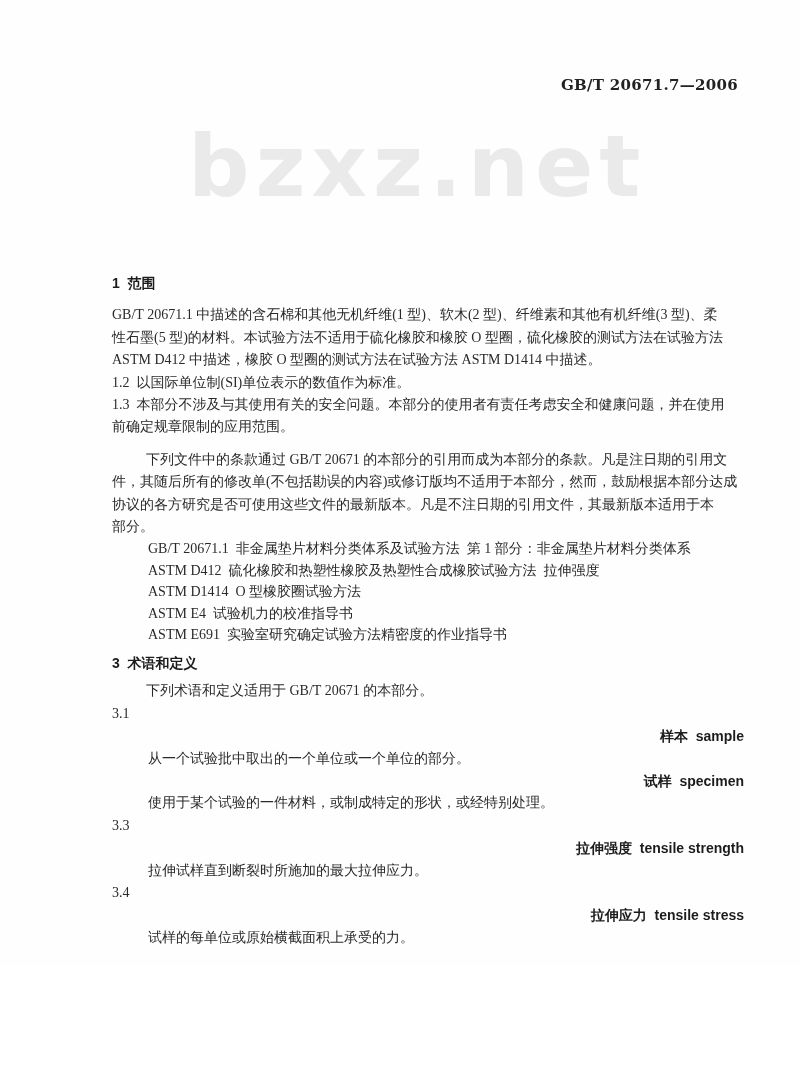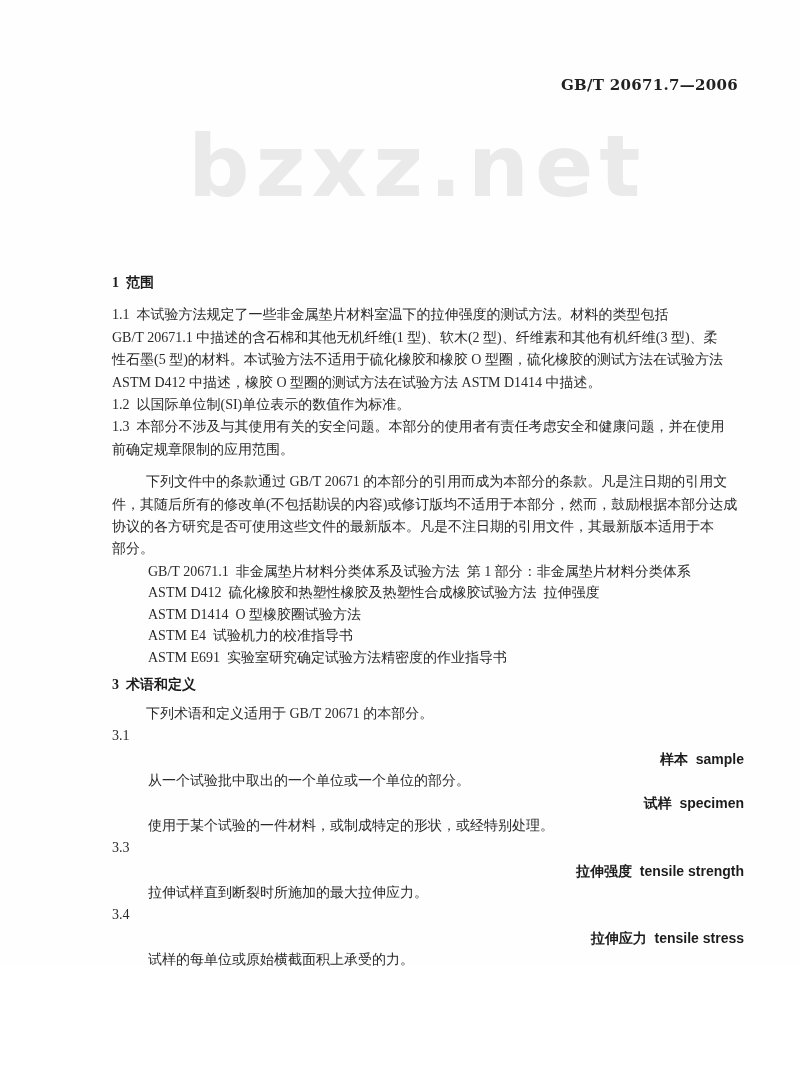--- a/index.html
+++ b/index.html
@@ -22,21 +22,21 @@
     position:absolute;top:140px;left:0;width:100%;z-index:1;text-align:center;
     font-family:"Liberation Sans","DejaVu Sans",sans-serif;
     font-weight:700;font-size:23px;line-height:32px;letter-spacing:2px;color:#1d1d1d;
   }
   .content{
     position:absolute;top:272px;left:112px;width:632px;z-index:1;
     font-size:14px;line-height:22.4px;
   }
   .line{white-space:pre-wrap;}
   .heading{
-    font-family:Liberation Serif, serif;
+    font-family:Liberation Sans, sans-serif;
     font-weight:700;color:#1c1c1c;white-space:pre-wrap;
   }
   .ind{text-indent:34px;}
   .pad{padding-left:36px;}
   .term{
     font-family:"Liberation Sans","DejaVu Sans",sans-serif;
     font-weight:700;color:#1c1c1c;padding-left:36px;white-space:pre-wrap;text-align:right;
   }
   .refs .line{padding-left:36px;line-height:21.5px;}
   .mt10{margin-top:10px;}
@@ -54,21 +54,20 @@
   <div class="std-code">GB/T 20671.7—2006</div>
 
   <div class="watermark">bzxz.net</div>
 
 
   <div class="content">
 
     <div class="heading">1  范围</div>
 
     <div class="mt10">
-      <div class="line">1.1  本试验方法规定了一些非金属垫片材料室温下的拉伸强度的测试方法。材料的类型包括</div>
       <div class="line">GB/T 20671.1 中描述的含石棉和其他无机纤维(1 型)、软木(2 型)、纤维素和其他有机纤维(3 型)、柔</div>
       <div class="line">性石墨(5 型)的材料。本试验方法不适用于硫化橡胶和橡胶 O 型圈，硫化橡胶的测试方法在试验方法</div>
       <div class="line">ASTM D412 中描述，橡胶 O 型圈的测试方法在试验方法 ASTM D1414 中描述。</div>
     </div>
 
     <div class="line">1.2  以国际单位制(SI)单位表示的数值作为标准。</div>
 
     <div>
       <div class="line">1.3  本部分不涉及与其使用有关的安全问题。本部分的使用者有责任考虑安全和健康问题，并在使用</div>
       <div class="line">前确定规章限制的应用范围。</div>

